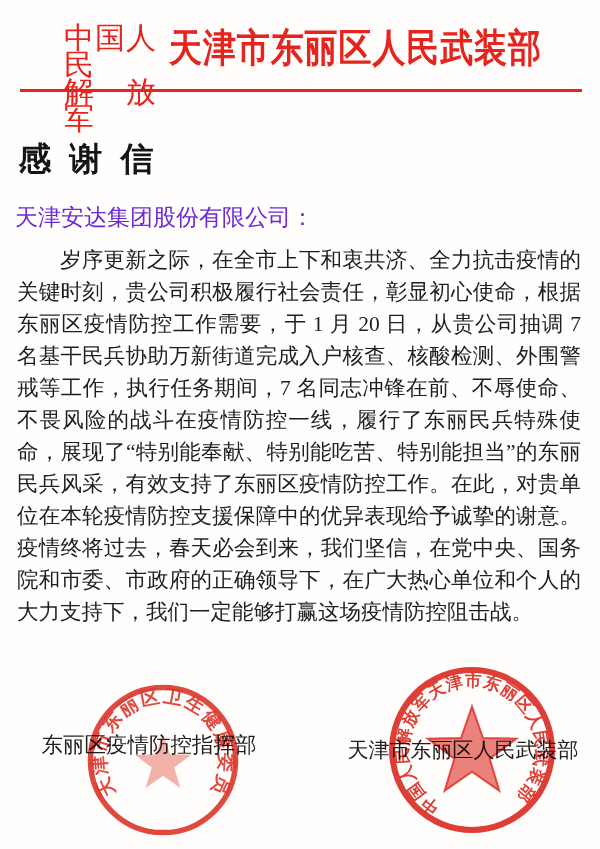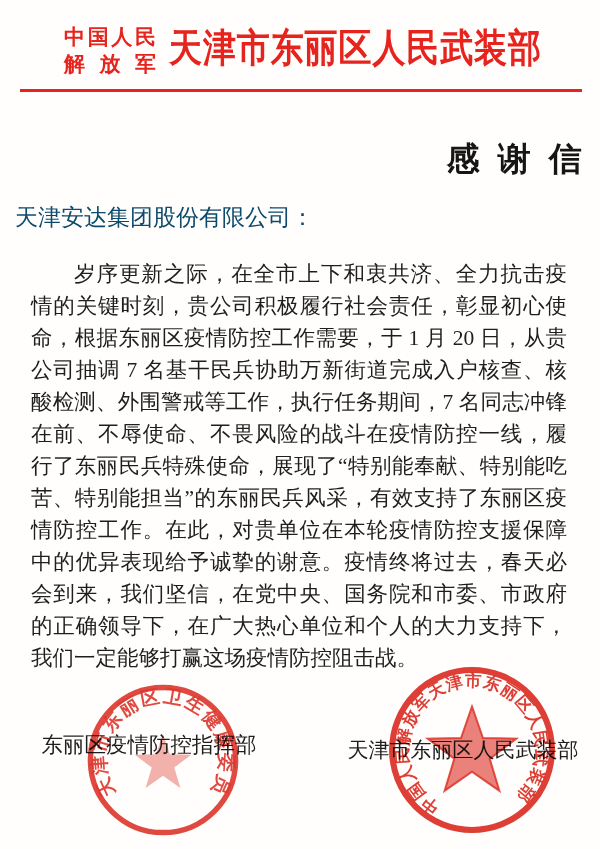--- a/index.html
+++ b/index.html
@@ -10,23 +10,23 @@
     background: #fffefc;
     font-family: "Liberation Serif", serif;
     color: #1e1e1e;
     overflow: hidden;
   }
   
   .org-small {
     position: absolute;
     left: 64px; top: 24px;
     width: 92px;
-    font-size: 21px;
+    font-size: 30px;
     line-height: 27px;
-    font-weight: bold;
+    font-weight: normal;
     color: #e7231d;
   }
   .org-small div { text-align: justify; text-align-last: justify; }
   .org-title {
     position: absolute;
     left: 169px; top: 22px;
     width: 372px;
     margin: 0;
     font-size: 33px;
     font-weight: bold;
@@ -42,44 +42,44 @@
     left: 20px; top: 89px;
     width: 562px; height: 3px;
     background: #e7231d;
   }
   
   .letter-title {
     position: absolute;
     left: 0; top: 137px;
     width: 100%;
     margin: 0;
-    text-align: right;
+    text-align: left;
     font-size: 33px;
     font-weight: bold;
     letter-spacing: 0.55em;
     text-indent: 0.55em;
     color: #151515;
   }
   .salutation {
     position: absolute;
     left: 15px; top: 202px;
     margin: 0;
     font-size: 23px;
-    color: #0c4a6e;
+    color: #6d28d9;
   }
   .body-text {
     position: absolute;
     left: 15px; top: 242px;
     width: 568px;
     font-size: 21.5px;
     line-height: 32px;
     text-align: justify;
     color: #1e1e1e;
   }
-  .body-text p { margin: 16px; text-indent: 2em; }
+  .body-text p { margin: 2px; text-indent: 2em; }
   
   .sign-left {
     position: absolute;
     left: 27px; top: 732px;
     width: 244px;
     z-index: 2;
     text-align: center;
     font-size: 21.5px;
     line-height: 26px;
     color: #1e1e1e;

